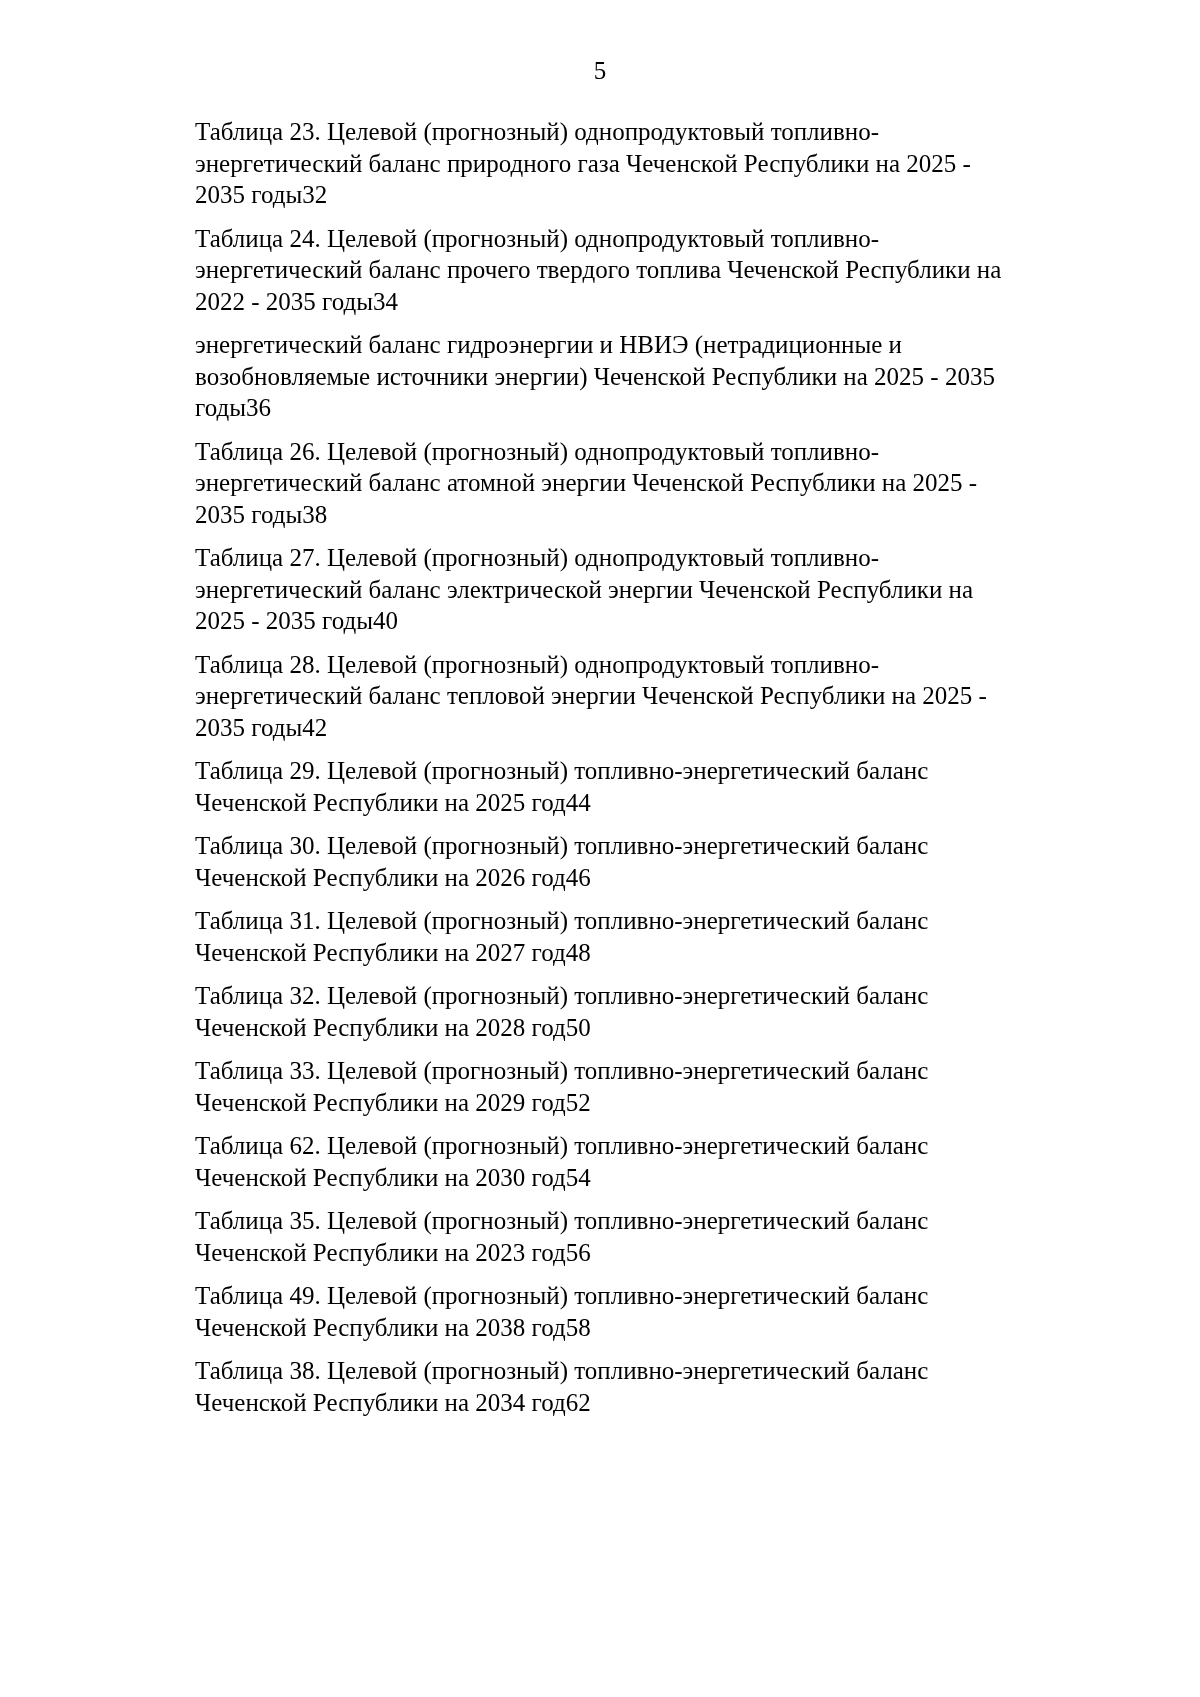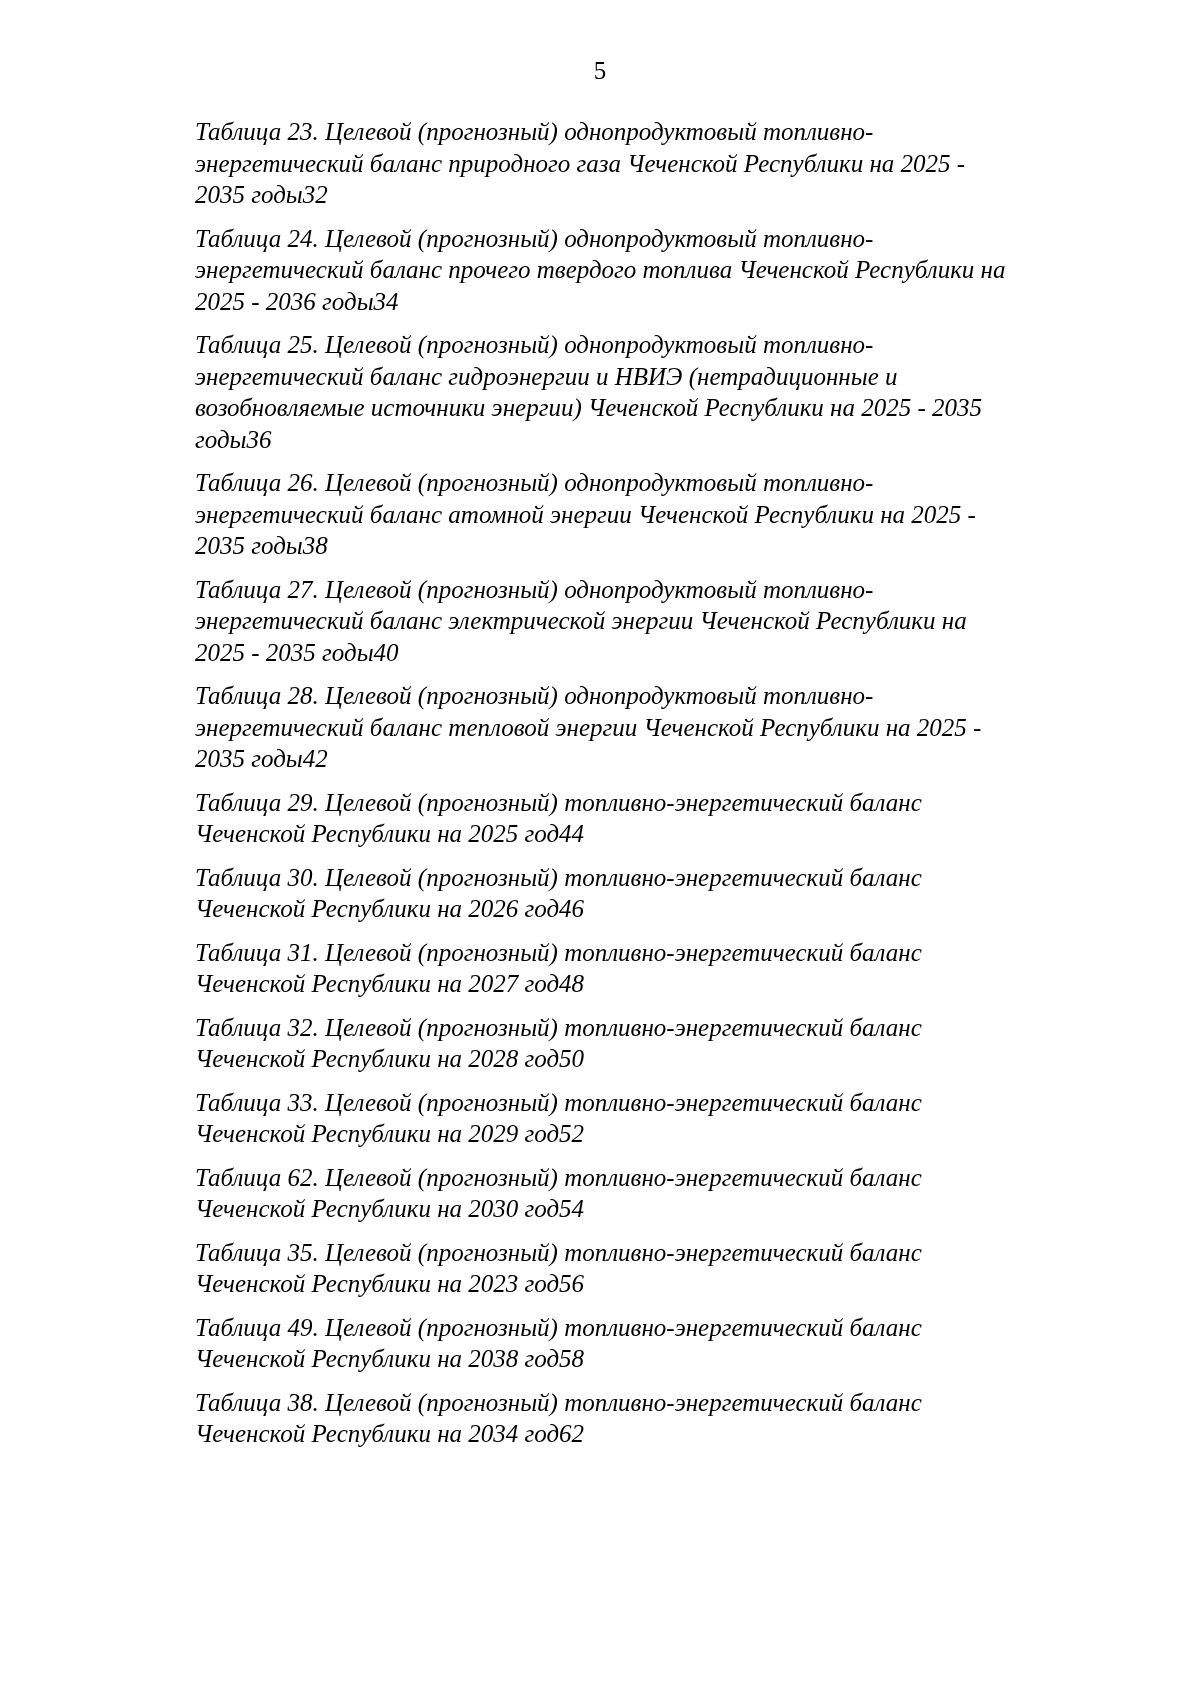--- a/index.html
+++ b/index.html
@@ -22,21 +22,20 @@
       width: 1200px;
       text-align: center;
       font-size: 25px;
       line-height: 30px;
     }
     .toc {
       position: absolute;
       top: 116px;
       left: 195px;
       width: 940px;
-      font-style: italic;
     }
     .toc-entry {
       font-size: 25px;
       line-height: 31.5px;
       margin: 0 0 12px 0;
       white-space: nowrap;
     }
     .toc-line {
       display: block;
     }
@@ -48,24 +47,23 @@
 
 <div class="toc">
   <p class="toc-entry">
     <span class="toc-line">Таблица 23. Целевой (прогнозный) однопродуктовый топливно-</span>
     <span class="toc-line">энергетический баланс природного газа Чеченской Республики на 2025 -</span>
     <span class="toc-line">2035 годы32</span>
   </p>
   <p class="toc-entry">
     <span class="toc-line">Таблица 24. Целевой (прогнозный) однопродуктовый топливно-</span>
     <span class="toc-line">энергетический баланс прочего твердого топлива Чеченской Республики на</span>
-    <span class="toc-line">2025 - 2036 годы34</span>
+    <span class="toc-line">2022 - 2035 годы34</span>
   </p>
   <p class="toc-entry">
-    <span class="toc-line">Таблица 25. Целевой (прогнозный) однопродуктовый топливно-</span>
     <span class="toc-line">энергетический баланс гидроэнергии и НВИЭ (нетрадиционные и</span>
     <span class="toc-line">возобновляемые источники энергии) Чеченской Республики на 2025 - 2035</span>
     <span class="toc-line">годы36</span>
   </p>
   <p class="toc-entry">
     <span class="toc-line">Таблица 26. Целевой (прогнозный) однопродуктовый топливно-</span>
     <span class="toc-line">энергетический баланс атомной энергии Чеченской Республики на 2025 -</span>
     <span class="toc-line">2035 годы38</span>
   </p>
   <p class="toc-entry">

